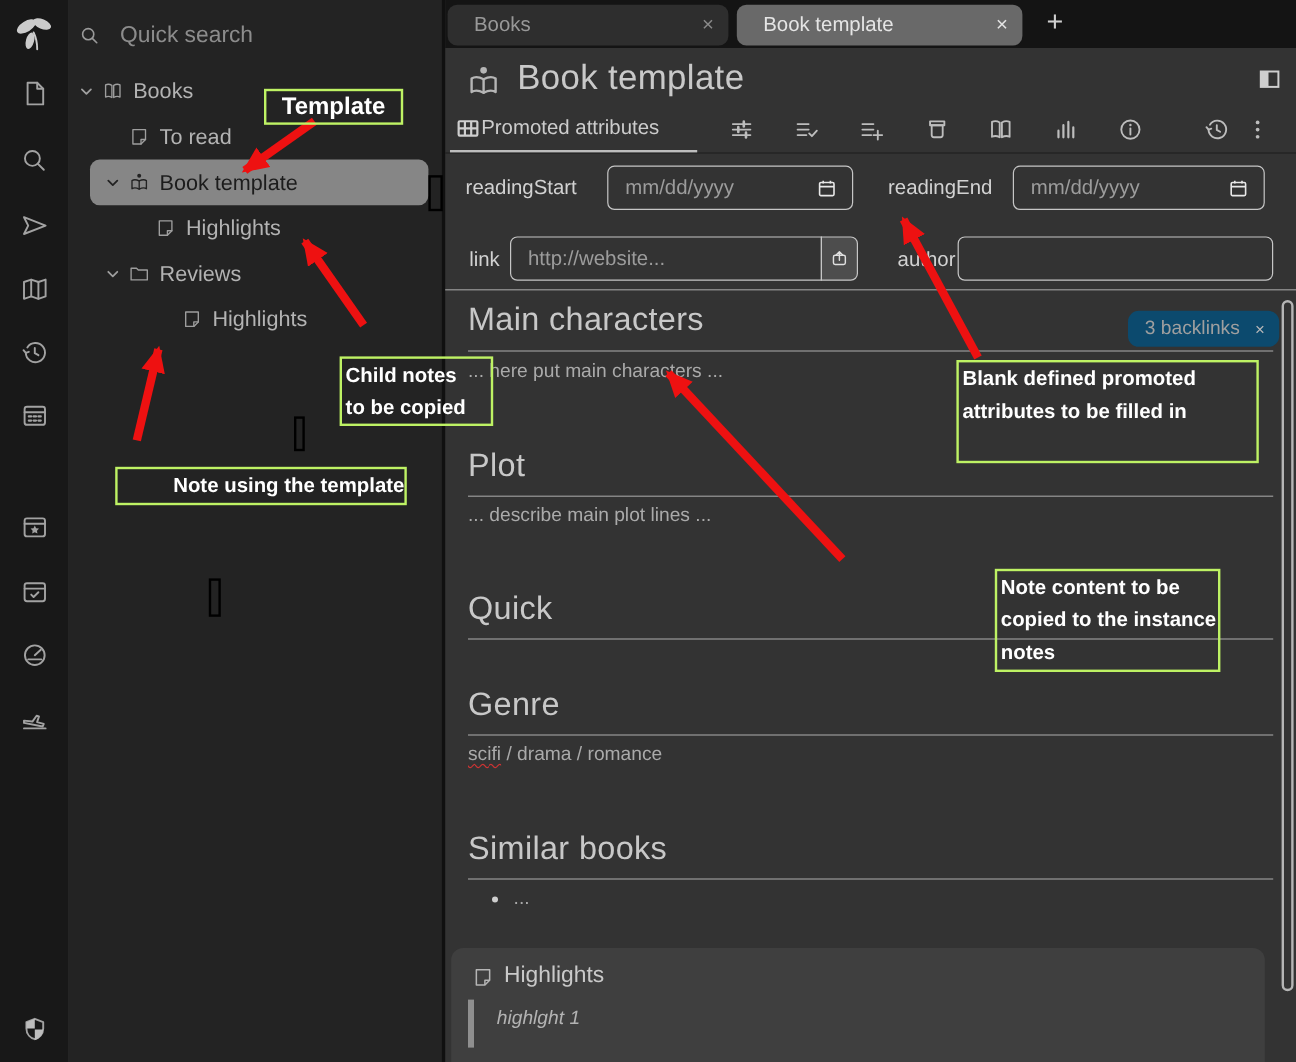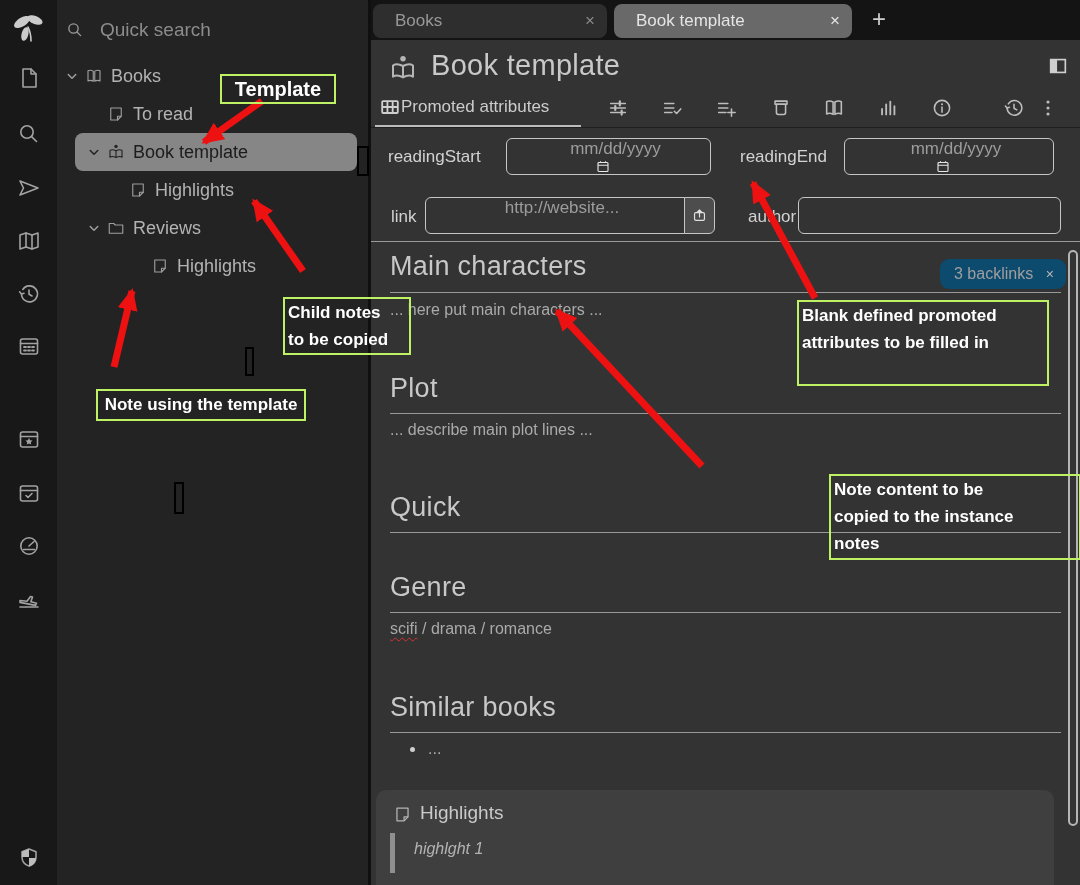--- a/index.html
+++ b/index.html
@@ -60,21 +60,21 @@
   .rib-active{position:absolute;left:4px;top:0;height:38px;display:flex;align-items:center;}
   .rib-active svg{stroke:#cfcfcf;fill:none;stroke-width:2;margin-left:4px;}
   .rib-active span{font-size:17px;color:#cccccc;}
   .rib-underline{position:absolute;left:4px;top:37px;width:206px;height:2px;background:#bdbdbd;}
   .ribicn{position:absolute;top:9px;width:22px;height:22px;}
   .ribicn svg{stroke:#bdbdbd;fill:none;stroke-width:1.7;stroke-linecap:round;stroke-linejoin:round;}
 
   
   .pa-label{position:absolute;font-size:17px;color:#d2d2d2;}
   .pa-input{position:absolute;height:37px;border:1px solid #c6c6c6;border-radius:6px;
-       display:flex;align-items:center;color:#9c9c9c;font-size:17px;flex-direction:column;}
+       display:flex;align-items:center;color:#9c9c9c;font-size:17px;}
   .pa-input .ph{margin-left:14px;flex:1;}
   .pa-input svg{stroke:#e8e8e8;fill:none;stroke-width:1.8;margin-right:12px;}
   .linkbtn{position:absolute;width:31px;height:37px;background:#4d4d4d;border:1px solid #c6c6c6;
        border-radius:0 6px 6px 0;display:flex;align-items:center;justify-content:center;}
   .linkbtn svg{stroke:#e0e0e0;fill:none;stroke-width:1.7;stroke-linecap:round;stroke-linejoin:round;}
   .pa-divider{position:absolute;left:0;top:241px;width:712px;height:1px;background:#9a9a9a;}
 
   
   .h2{position:absolute;left:19px;font-size:27px;color:#c8c8c8;font-weight:400;letter-spacing:.3px;}
   .hrule{position:absolute;left:19px;width:671px;height:1px;background:#999999;}
@@ -475,28 +475,28 @@
     <line x1="702" y1="466" x2="557" y2="311" stroke="#ee1111" stroke-width="7" marker-end="url(#ah)"></line>
   </svg>
 
   <div class="ann" style="left:220px;top:74px;width:116px;height:30px;font-size:20px;text-align:center;line-height:26px">
     <div>Template</div>
   </div>
   <div class="ann" style="left:283px;top:297px;width:128px;height:58px;font-size:17px;padding-left:3px">
     <div>Child notes</div>
     <div>to be copied</div>
   </div>
-  <div class="ann" style="left:96px;top:389px;width:210px;height:32px;font-size:17px;text-align:center;line-height:28px">
+  <div class="ann" style="left:96px;top:389px;width:243px;height:32px;font-size:17px;text-align:right;line-height:28px">
     <div>Note using the template</div>
   </div>
   <div class="ann" style="left:797px;top:300px;width:252px;height:86px;font-size:17px;padding-left:3px">
     <div>Blank defined promoted</div>
     <div>attributes to be filled in</div>
   </div>
-  <div class="ann" style="left:829px;top:474px;width:252px;height:86px;font-size:17px;padding-left:3px">
+  <div class="ann" style="left:829px;top:474px;width:188px;height:86px;font-size:17px;padding-left:3px">
     <div>Note content to be</div>
     <div>copied to the instance</div>
     <div>notes</div>
   </div>
   <div class="stray" style="left:357px;top:146px;width:12px;height:30px"></div>
   <div class="stray" style="left:245px;top:347px;width:9px;height:29px"></div>
   <div class="stray" style="left:174px;top:482px;width:10px;height:32px"></div>
 
 </div>
 

